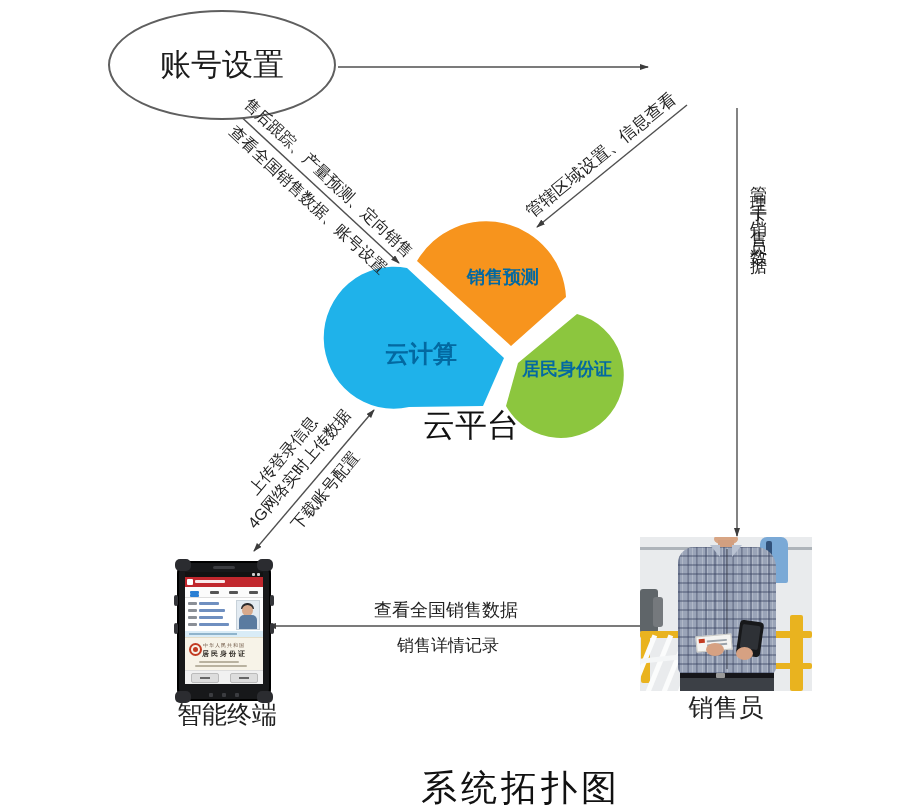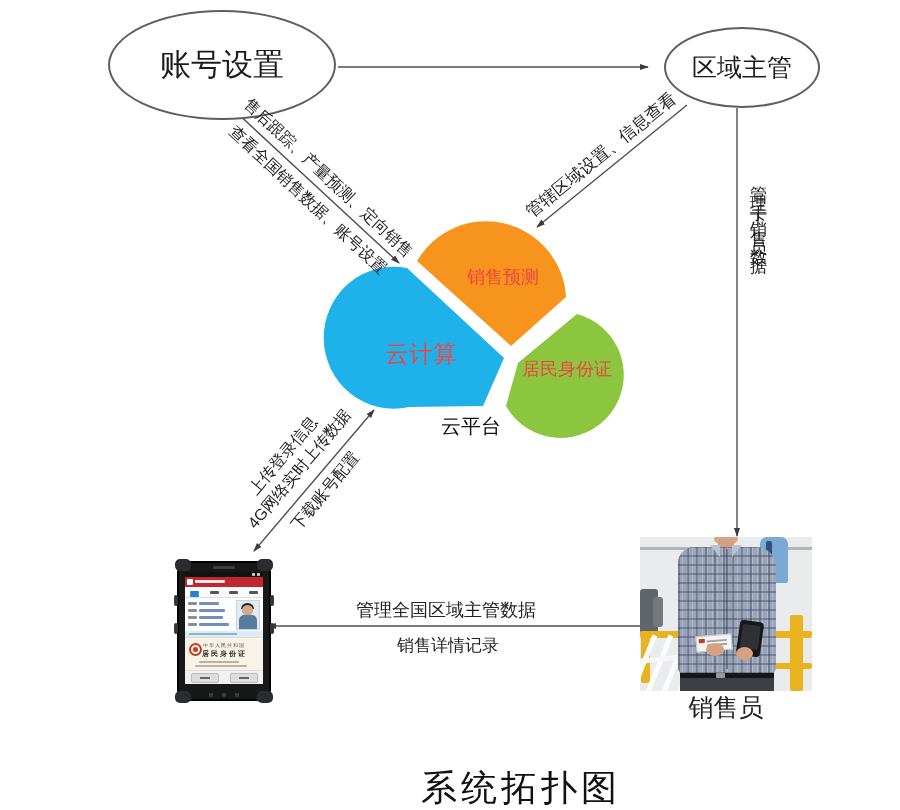--- a/index.html
+++ b/index.html
@@ -3,21 +3,21 @@
 <meta charset="utf-8">
 <style>
   html,body{margin:0;padding:0;background:#ffffff;}
   .canvas{position:relative;width:900px;height:810px;background:#fff;overflow:hidden;
           font-family:"Liberation Sans","DejaVu Sans",sans-serif;color:#1c1c1c;}
   .layer{position:absolute;left:0;top:0;width:900px;height:810px;}
   .lbl{position:absolute;white-space:nowrap;transform:translate(-50%,-50%);color:#222;}
   .node-ellipse{position:absolute;border:2px solid #5f5f5f;border-radius:50%;
                 display:flex;align-items:center;justify-content:center;background:#fff;}
   .rot{transform-origin:center center;}
-  .seg-label{position:absolute;transform:translate(-50%,-50%);color:#ef4444;font-weight:normal;white-space:nowrap;}
+  .seg-label{position:absolute;transform:translate(-50%,-50%);color:#0369a1;font-weight:bold;white-space:nowrap;}
   .vtext{position:absolute;writing-mode:vertical-rl;text-orientation:upright;letter-spacing:9px;}
   
   .phone{position:absolute;left:177px;top:561px;width:94px;height:140px;background:#17181a;
          border-radius:13px;box-shadow:inset 0 0 0 2px #000;}
   .phone .bump{position:absolute;width:16px;height:12px;background:#2b2c30;border-radius:5px;}
   .phone .nub{position:absolute;width:4px;height:11px;background:#35363a;border-radius:2px;}
   .phone .speaker{position:absolute;left:50%;top:5px;transform:translateX(-50%);width:22px;height:3px;background:#3c3d41;border-radius:2px;}
   .phone .screen{position:absolute;left:8px;top:11px;width:78px;height:112px;background:#fff;overflow:hidden;}
   .ps-status{height:5px;background:#121212;position:relative;}
   .ps-status i{position:absolute;top:1px;width:3px;height:3px;background:#cfcfcf;border-radius:1px;}
@@ -101,48 +101,45 @@
 
     <path d="M 407,268 L 504,358 L 483,406 L 409,407 A 70,71 0 1 1 407,268 Z" fill="#1fb2ea"></path>
     <path d="M 417,261 A 80,80 0 0 1 566,297 L 511,346 Z" fill="#f7941d"></path>
     <path d="M 577,314 A 63,63 0 1 1 506,406 L 518,363 Z" fill="#8cc63e"></path>
   </svg>
 
   <div class="node-ellipse" style="left:108px;top:10px;width:224px;height:106px;font-size:31px;">
     <span>账号设置</span>
   </div>
 
-  <div class="node-ellipse" style="left:664px;top:27px;width:152px;height:77px;font-size:25px;">
-    <span>区域主管</span>
-  </div>
 
 
   <div class="lbl rot" style="left:318px;top:189px;font-size:16px;line-height:30px;text-align:center;transform:translate(-50%,-50%) rotate(43deg);">
     <div>售后跟踪、产量预测、定向销售</div>
     <div>查看全国销售数据、账号设置</div>
   </div>
 
   <div class="lbl rot" style="left:601px;top:155px;font-size:17px;transform:translate(-50%,-50%) rotate(-39deg);">管辖区域设置、信息查看</div>
 
   <div class="vtext" style="left:747px;top:172px;font-size:17px;">管理手下销售员数据</div>
 
   <div class="lbl rot" style="left:304px;top:473px;font-size:16px;line-height:21px;text-align:center;transform:translate(-50%,-50%) rotate(-50deg);">
     <div>上传登录信息</div>
     <div>4G网络实时上传数据</div>
     <div style="height:13px;"></div>
     <div>下载账号配置</div>
   </div>
 
-  <div class="lbl" style="left:446px;top:610px;font-size:18px;">管理全国区域主管数据</div>
+  <div class="lbl" style="left:446px;top:610px;font-size:18px;">查看全国销售数据</div>
   <div class="lbl" style="left:448px;top:645px;font-size:17px;">销售详情记录</div>
 
   <div class="seg-label" style="left:421px;top:354px;font-size:24px;">云计算</div>
   <div class="seg-label" style="left:503px;top:277px;font-size:18px;">销售预测</div>
   <div class="seg-label" style="left:567px;top:369px;font-size:18px;">居民身份证</div>
-  <div class="lbl" style="left:471px;top:426px;font-size:20px;color:#111;">云平台</div>
+  <div class="lbl" style="left:471px;top:426px;font-size:32px;color:#111;">云平台</div>
 
   <div class="phone">
     <div class="bump" style="left:-2px;top:-2px;"></div>
     <div class="bump" style="right:-2px;top:-2px;"></div>
     <div class="bump" style="left:-2px;bottom:-2px;"></div>
     <div class="bump" style="right:-2px;bottom:-2px;"></div>
     <div class="nub" style="left:-3px;top:34px;"></div>
     <div class="nub" style="left:-3px;top:62px;"></div>
     <div class="nub" style="right:-3px;top:34px;"></div>
     <div class="nub" style="right:-3px;top:62px;"></div>
@@ -233,17 +230,18 @@
       <span class="ln" style="top:4px;"></span>
       <span class="ln" style="top:8px;"></span>
     </div>
     <div class="device">
         <i></i>
       </div>
     <div class="hand" style="left:96px;top:110px;width:17px;height:13px;"></div>
     <div class="hand" style="left:66px;top:106px;width:18px;height:13px;"></div>
   </div>
 
+  <div class="lbl" style="left:227px;top:714px;font-size:25px;">智能终端</div>
   <div class="lbl" style="left:726px;top:707px;font-size:25px;">销售员</div>
 
   <div class="lbl" style="left:521px;top:788px;font-size:36px;letter-spacing:4px;color:#111;">系统拓扑图</div>
 
 </div>
 
 </body></html>

